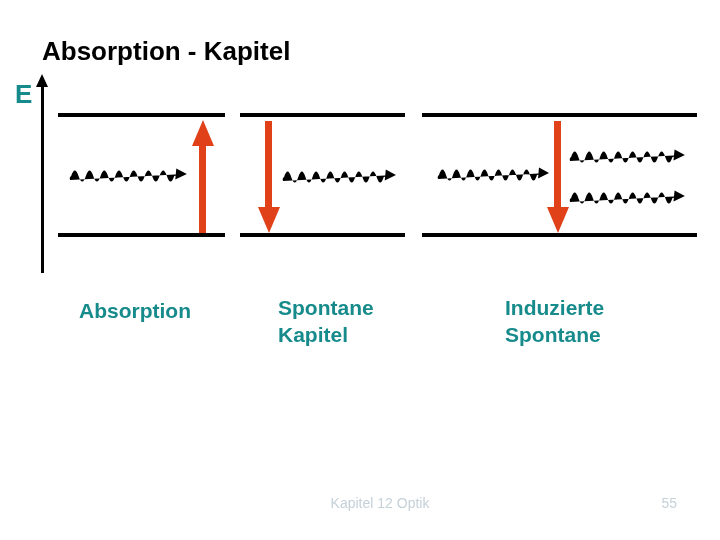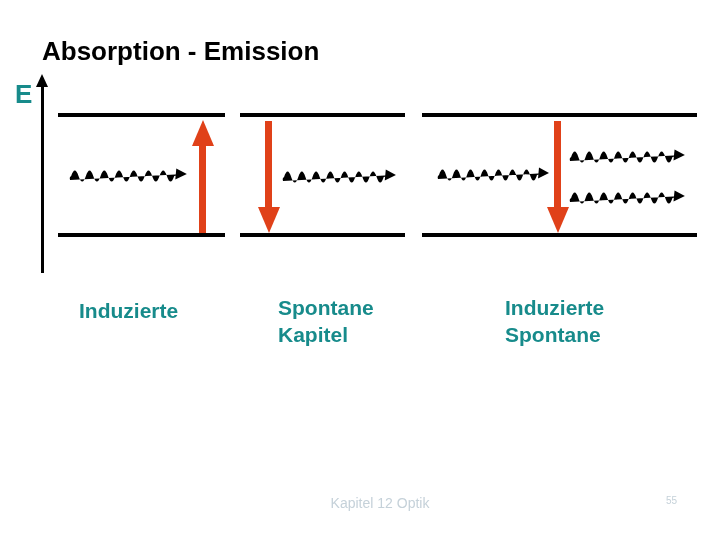--- a/index.html
+++ b/index.html
@@ -89,39 +89,39 @@
     top: 495px;
     text-align: center;
     font-size: 14px;
     color: #C5D1D9;
     padding-left: 40px;
   }
   .footer-page {
     position: absolute;
     right: 43px;
     top: 495px;
-    font-size: 10px;
+    font-size: 14px;
     color: #C5D1D9;
   }
 </style>
 </head>
 <body>
 
 <svg width="0" height="0" style="position:absolute">
   <defs>
     <g id="wavy">
       <path d="M2,13 Q1,10 3,9 q3.5,-11 7,0 q3.5,11 7,0 q3.5,-11 7,0 q3.5,11 7,0 q3.5,-11 7,0 q3.5,11 7,0 q3.5,-11 7,0 q3.5,11 7,0 q3.5,-11 7,0 q3.5,11 7,0 q3.5,-11 7,0 q3.5,11 7,0 q3.5,-11 7,0 q3.5,11 7,0 l10,-2"></path>
       <path d="M103,1.5 L113,7 L102,12.5"></path>
     </g>
   </defs>
 </svg>
 
 <div class="slide">
 
-  <div class="title">Absorption - Emission</div>
+  <div class="title">Absorption - Kapitel</div>
 
   <div class="axis-label">E</div>
   <div class="axis-head"></div>
   <div class="axis-line"></div>
 
   <div class="panel" id="panel-absorption">
     <div class="level top"></div>
     <div class="level bottom"></div>
     <svg class="wave" style="left:10px; top:54px" width="122" height="18" viewBox="0 0 116 18" preserveAspectRatio="none">
         <use href="#wavy"></use>
@@ -149,20 +149,20 @@
     <div class="arr-shaft" style="left:132px; top:8px; height:86px"></div>
     <div class="arr-head-down" style="left:125px; top:94px"></div>
     <svg class="wave" style="left:146px; top:35px" width="120" height="18" viewBox="0 0 116 18" preserveAspectRatio="none">
         <use href="#wavy"></use>
       </svg>
     <svg class="wave" style="left:146px; top:76px" width="120" height="18" viewBox="0 0 116 18" preserveAspectRatio="none">
         <use href="#wavy"></use>
       </svg>
   </div>
 
-  <div class="cap" style="left:79px; top:297px; width:150px">Induzierte</div>
+  <div class="cap" style="left:79px; top:297px; width:150px">Absorption</div>
   <div class="cap" style="left:278px; top:294px; width:112px">Spontane Kapitel</div>
   <div class="cap" style="left:505px; top:294px; width:112px">Induzierte Spontane</div>
 
   <div class="footer-chapter">Kapitel 12 Optik</div>
   <div class="footer-page">55</div>
 
 </div>
 
 </body></html>

